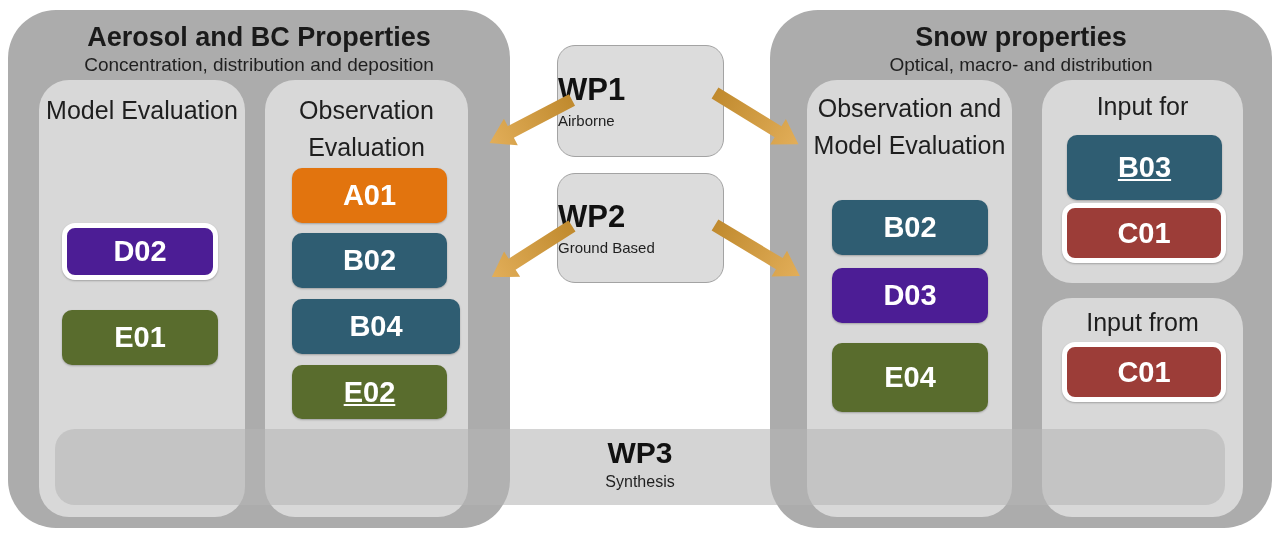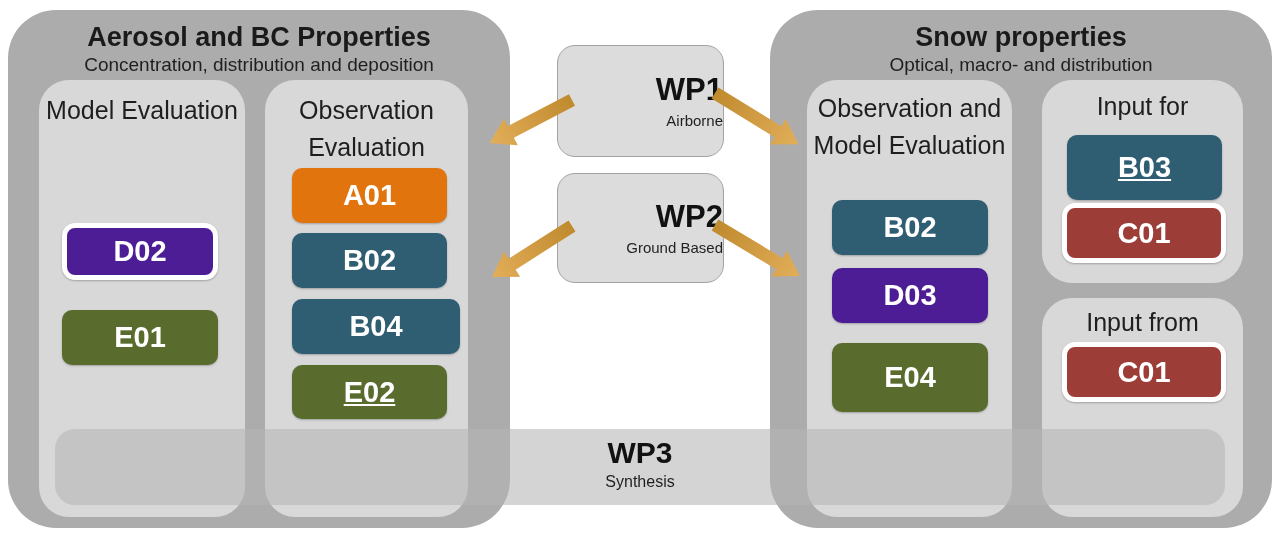--- a/index.html
+++ b/index.html
@@ -28,21 +28,21 @@
     box-sizing:border-box;
   }
   .chip.outlined{border:5px solid #ffffff;border-radius:13px;}
   .c-orange{background:#e2740e;}
   .c-teal{background:#2f5d72;}
   .c-purple{background:#4c1d95;}
   .c-olive{background:#596c2d;}
   .c-red{background:#9c3d38;}
   .wpbox{
     position:absolute;background:#dcdcdc;border:1.5px solid #a3a3a3;border-radius:18px;
-    display:flex;flex-direction:column;align-items:flex-end;justify-content:center;text-align:center;
+    display:flex;flex-direction:column;align-items:flex-start;justify-content:center;text-align:center;
   }
   .wp-title{margin:0;font-size:31px;font-weight:bold;color:#111111;line-height:36px;}
   .wp-sub{margin:4px 0 0 0;font-size:15px;color:#1f1f1f;line-height:18px;}
   .band{
     position:absolute;left:55px;top:429px;width:1170px;height:76px;border-radius:20px;
     background:rgba(181,181,181,0.58);text-align:center;
   }
   .band .wp-title{font-size:30px;padding-top:6px;}
   .band .wp-sub{font-size:16px;margin-top:2px;}
   .arrows{position:absolute;left:0;top:0;pointer-events:none;}

